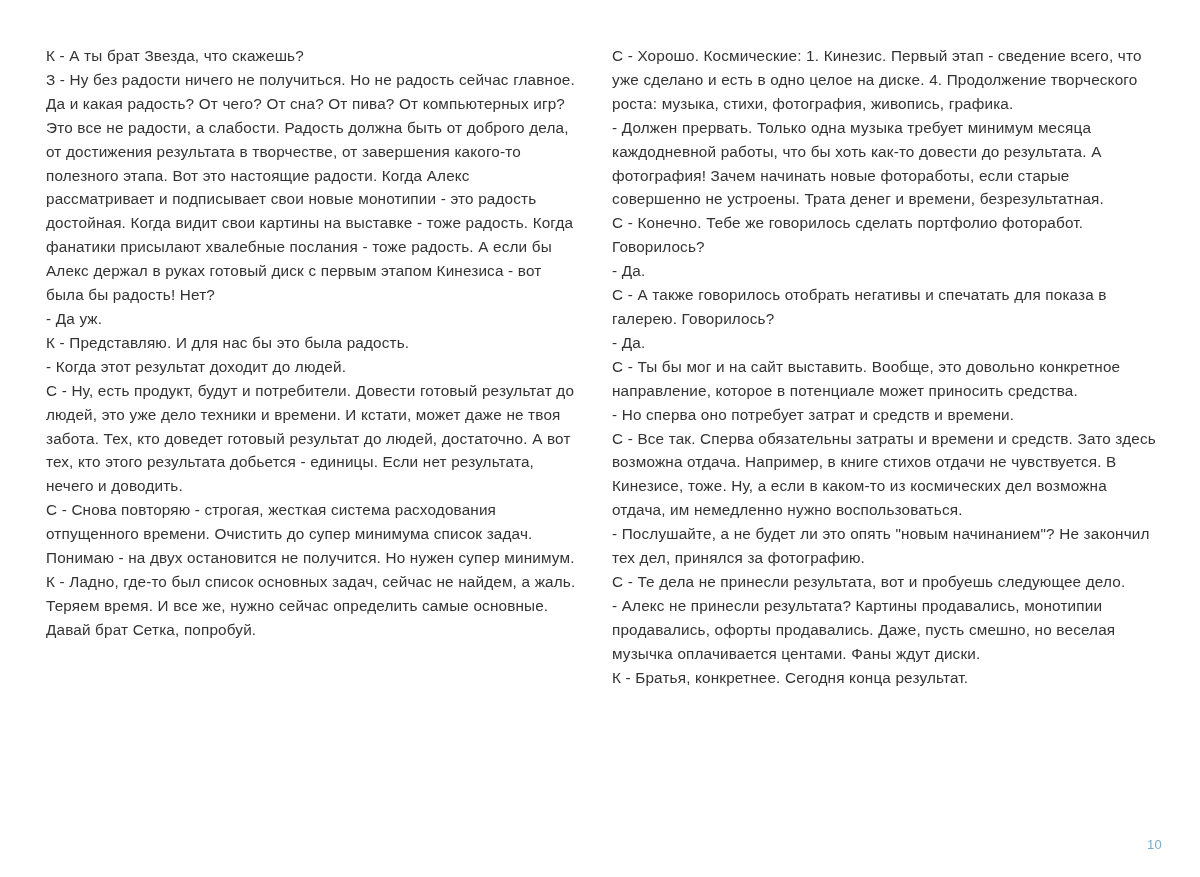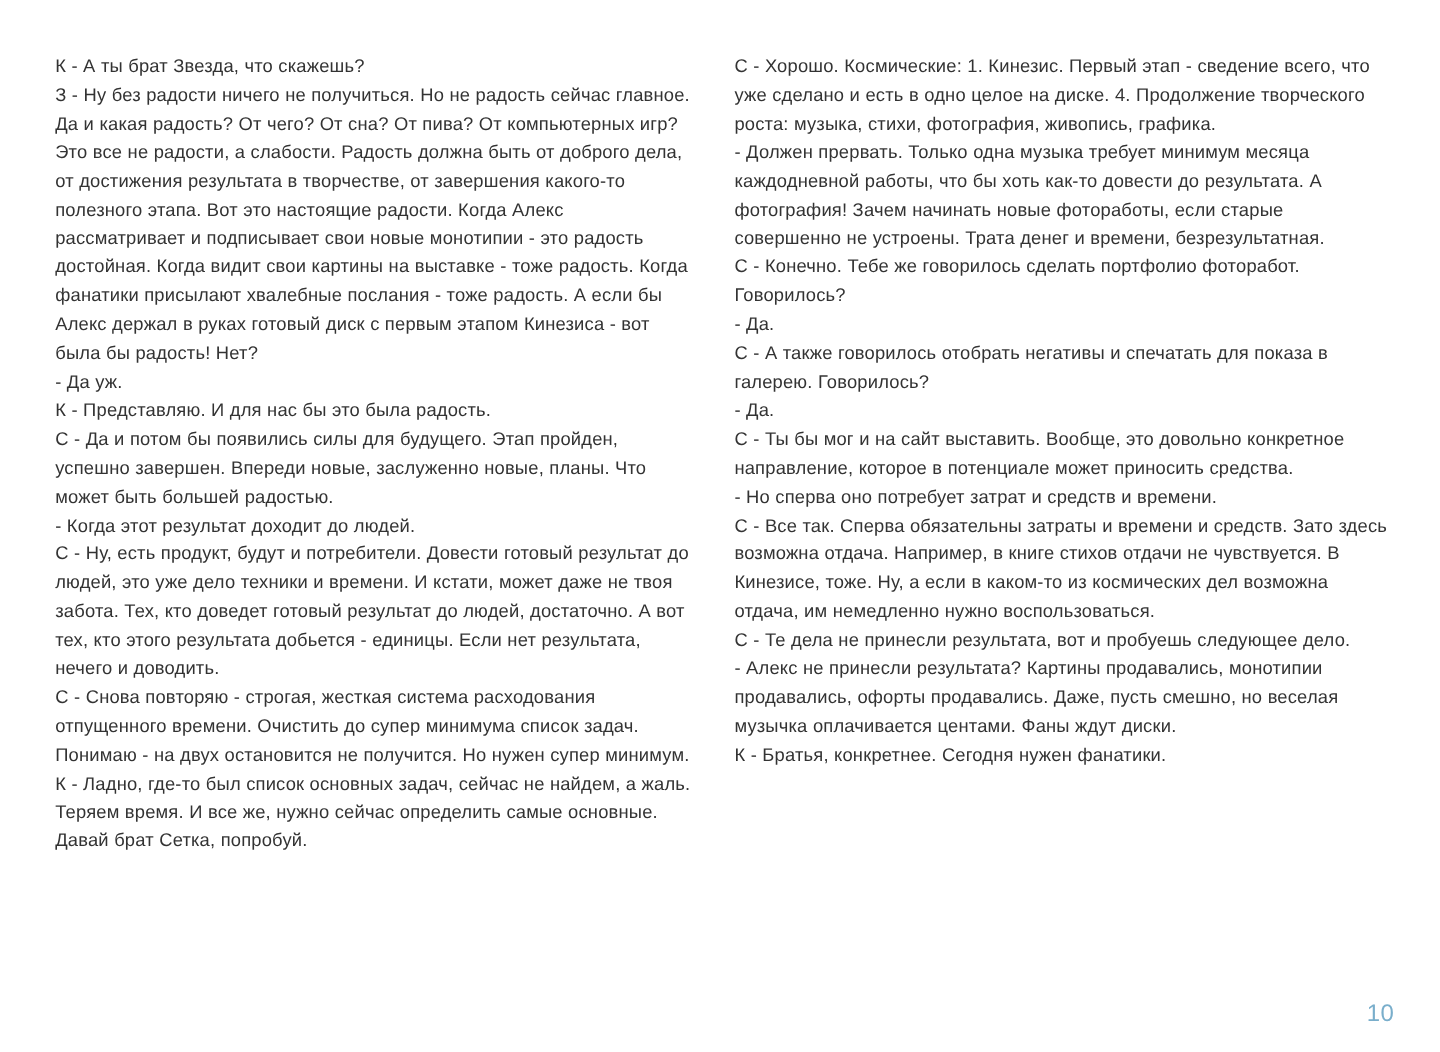--- a/index.html
+++ b/index.html
@@ -52,58 +52,58 @@
     text-align: left;
     letter-spacing: 0.01em;
     word-spacing: 0.005em;
     hyphens: none;
   }
 
   .page-number {
     position: absolute;
     right: 38px;
     bottom: 22px;
-    font-size: 20px;
+    font-size: 13px;
     line-height: 20px;
     color: #79aecb;
     font-family: "Liberation Sans", "DejaVu Sans", sans-serif;
     letter-spacing: 0.02em;
   }
 </style>
 </head>
 <body>
 
 <div id="page">
 
   <div class="columns">
 
     <div class="column left">
       <p class="para">К - А ты брат Звезда, что скажешь?</p>
       <p class="para">З - Ну без радости ничего не получиться. Но не радость сейчас главное. Да и какая радость? От чего? От сна? От пива? От компьютерных игр? Это все не радости, а слабости. Радость должна быть от доброго дела, от достижения результата в творчестве, от завершения  какого-то полезного этапа. Вот это настоящие радости. Когда Алекс рассматривает и подписывает свои новые монотипии - это радость достойная. Когда видит свои картины на выставке - тоже радость. Когда фанатики присылают хвалебные послания - тоже радость. А если бы Алекс держал в руках готовый диск с первым этапом Кинезиса - вот была бы радость! Нет?</p>
       <p class="para">- Да уж.</p>
       <p class="para">К - Представляю. И для нас бы это была радость.</p>
-      <p class="para">С - Да и потом бы появились силы для будущего. Этап пройден, успешно завершен. Впереди новые, заслуженно новые, планы. Что может быть большей радостью.</p>
       <p class="para">- Когда этот результат доходит до людей.</p>
       <p class="para">С - Ну, есть продукт, будут и потребители. Довести готовый результат до людей, это уже дело техники и времени. И кстати, может даже не твоя забота. Тех, кто доведет готовый результат до людей, достаточно. А вот тех, кто этого результата добьется - единицы. Если нет результата, нечего и доводить.</p>
       <p class="para">С - Снова повторяю - строгая, жесткая система расходования отпущенного времени. Очистить до супер минимума список задач. Понимаю - на двух остановится не получится. Но нужен супер минимум.</p>
       <p class="para">К - Ладно, где-то был список основных задач, сейчас не найдем, а жаль. Теряем время. И все же, нужно сейчас определить самые основные. Давай брат Сетка, попробуй.</p>
     </div>
 
     <div class="column right">
       <p class="para">С - Хорошо. Космические: 1. Кинезис. Первый этап - сведение всего, что уже сделано и есть в одно целое на диске. 4. Продолжение творческого роста: музыка, стихи, фотография, живопись, графика.</p>
       <p class="para">- Должен прервать. Только одна музыка требует минимум месяца каждодневной работы, что бы хоть как-то довести до результата.  А фотография! Зачем начинать новые фотоработы, если старые совершенно не устроены. Трата денег и времени, безрезультатная.</p>
       <p class="para">С - Конечно. Тебе же говорилось сделать портфолио фоторабот. Говорилось?</p>
       <p class="para">- Да.</p>
       <p class="para">С - А также говорилось отобрать негативы и спечатать для показа в галерею. Говорилось?</p>
       <p class="para">- Да.</p>
       <p class="para">С - Ты бы мог и на сайт выставить. Вообще, это довольно конкретное направление, которое в потенциале может приносить средства.</p>
       <p class="para">- Но сперва оно потребует затрат и средств и времени.</p>
       <p class="para">С - Все так. Сперва обязательны затраты и времени и средств. Зато здесь возможна отдача. Например, в книге стихов отдачи не чувствуется. В Кинезисе, тоже. Ну, а если в каком-то из космических дел возможна отдача, им немедленно нужно воспользоваться.</p>
+      <p class="para">- Послушайте, а не будет ли это опять "новым начинанием"? Не закончил тех дел, принялся за фотографию.</p>
       <p class="para">С - Те дела не принесли результата, вот и пробуешь следующее дело.</p>
       <p class="para">- Алекс не принесли результата? Картины продавались, монотипии продавались, офорты продавались. Даже, пусть смешно, но веселая музычка оплачивается центами. Фаны ждут диски.</p>
-      <p class="para">К - Братья, конкретнее. Сегодня нужен фанатики.</p>
+      <p class="para">К - Братья, конкретнее. Сегодня конца результат.</p>
     </div>
 
   </div>
 
   <div class="page-number">10</div>
 
 </div>
 
 </body></html>

